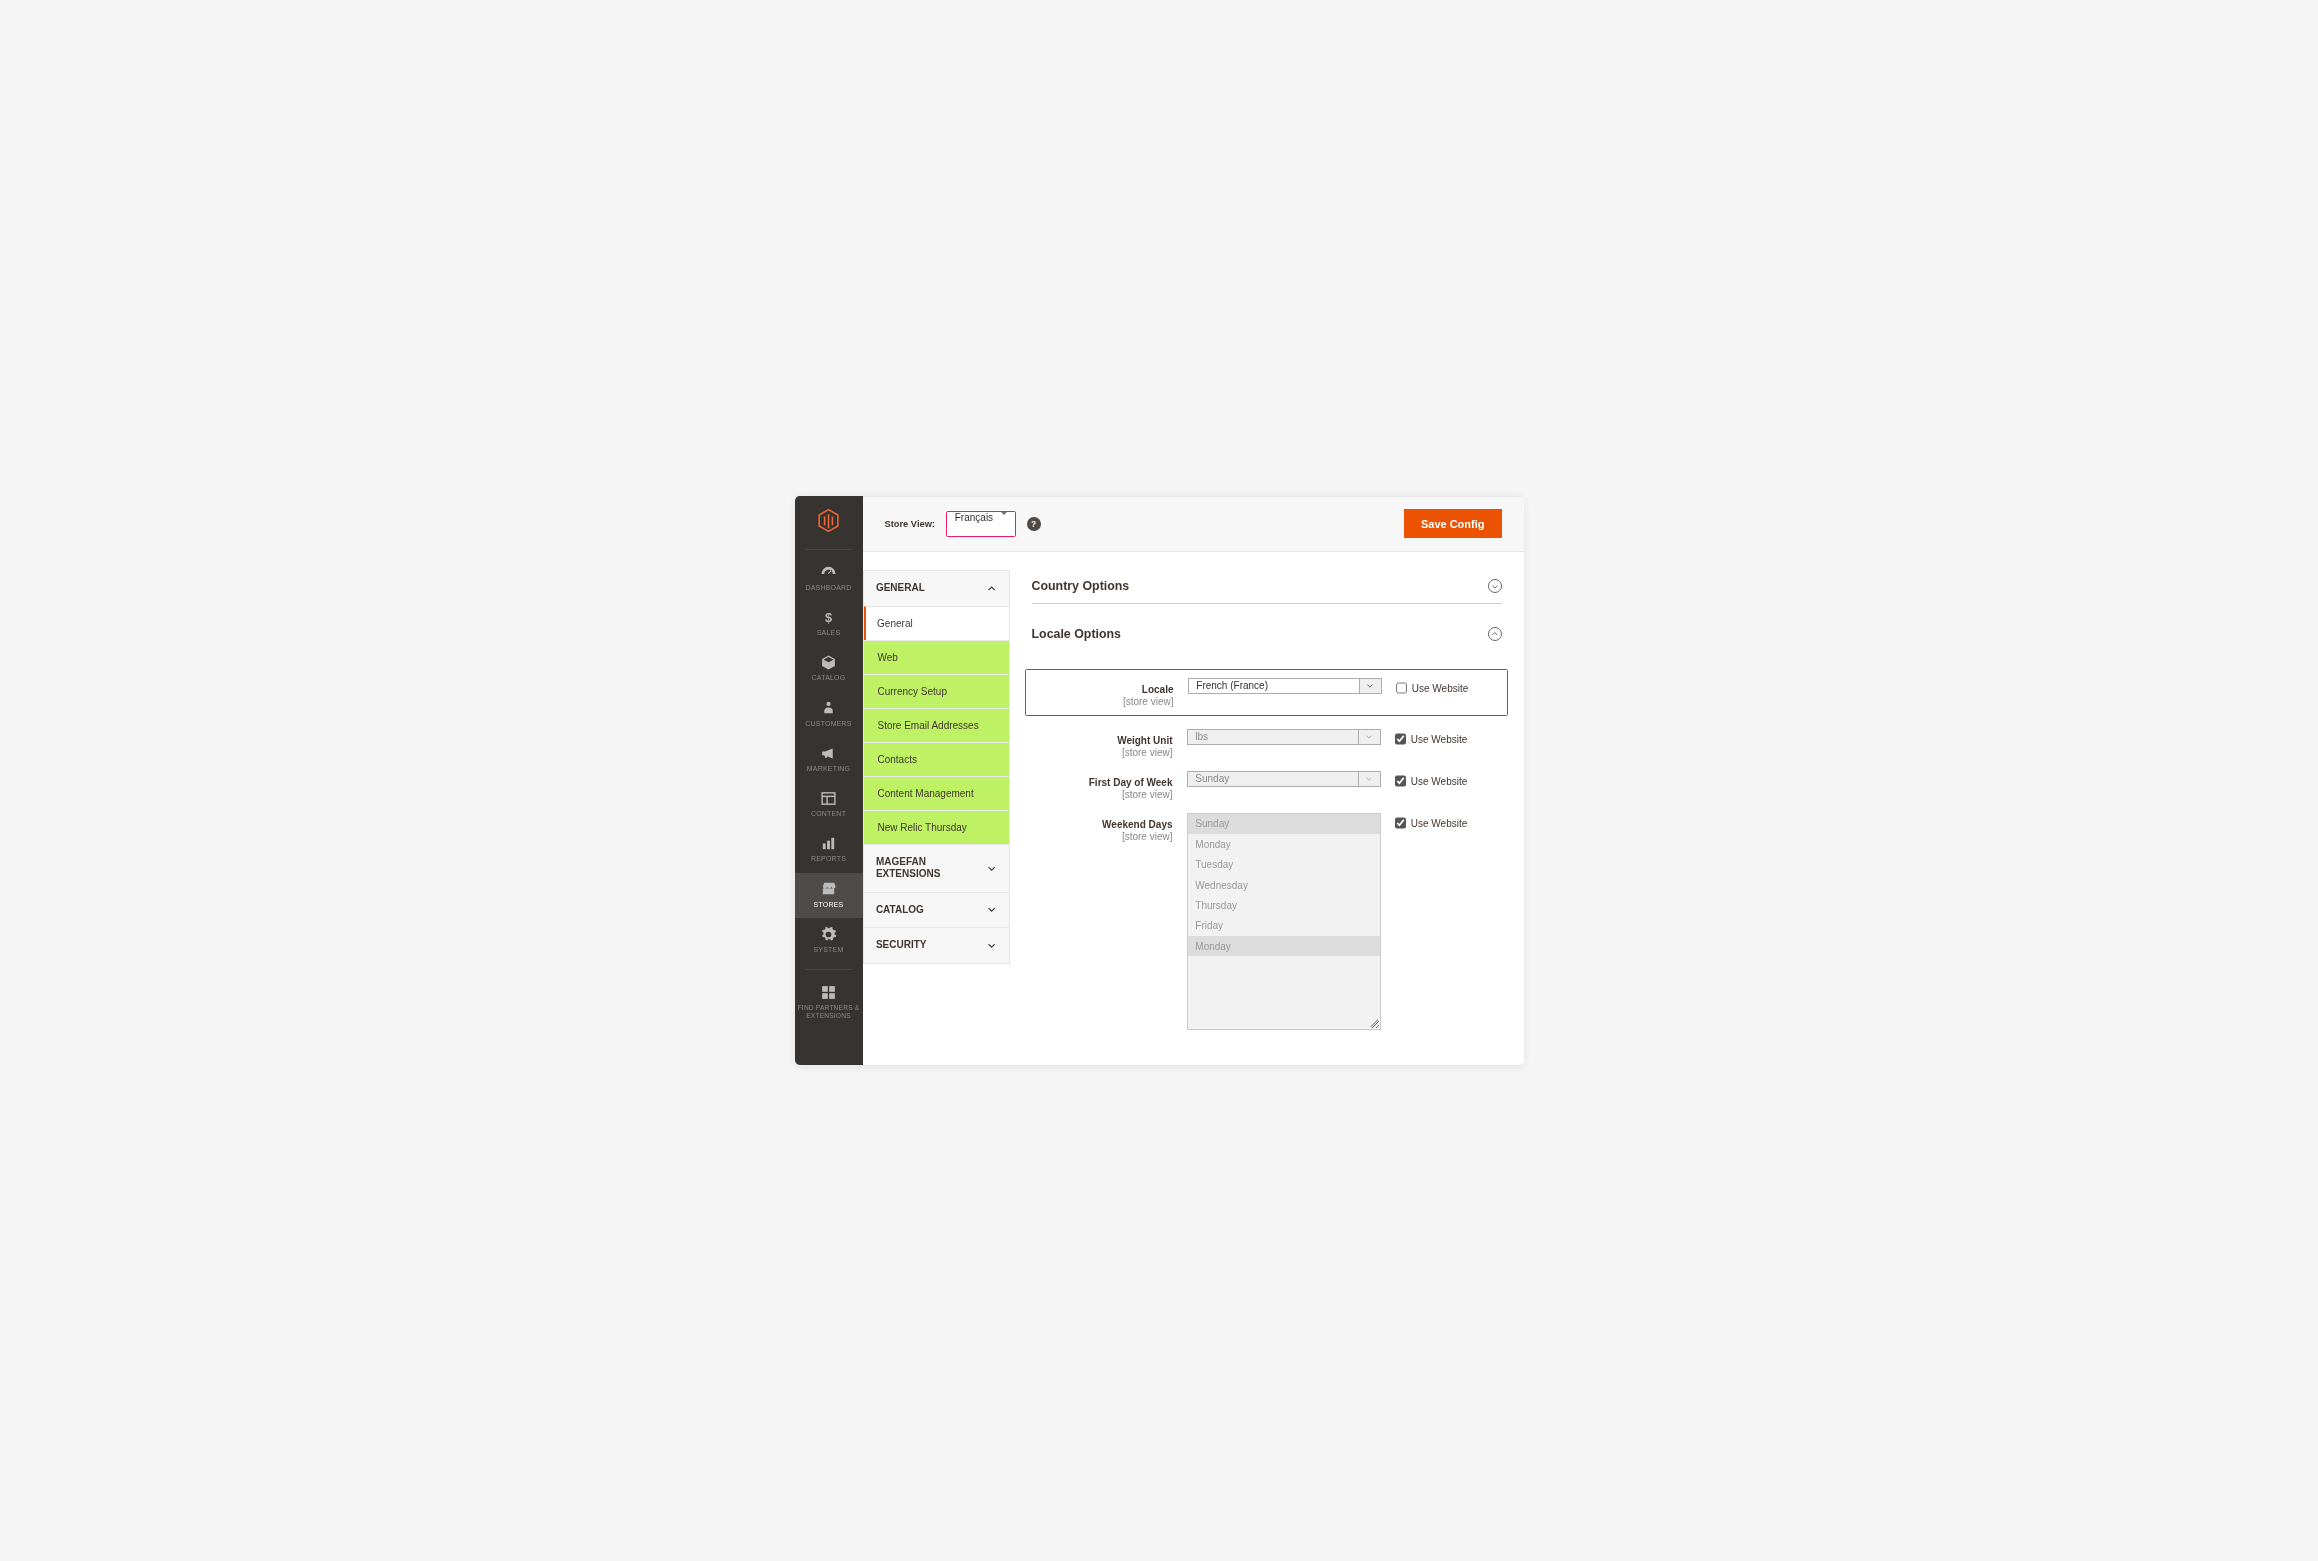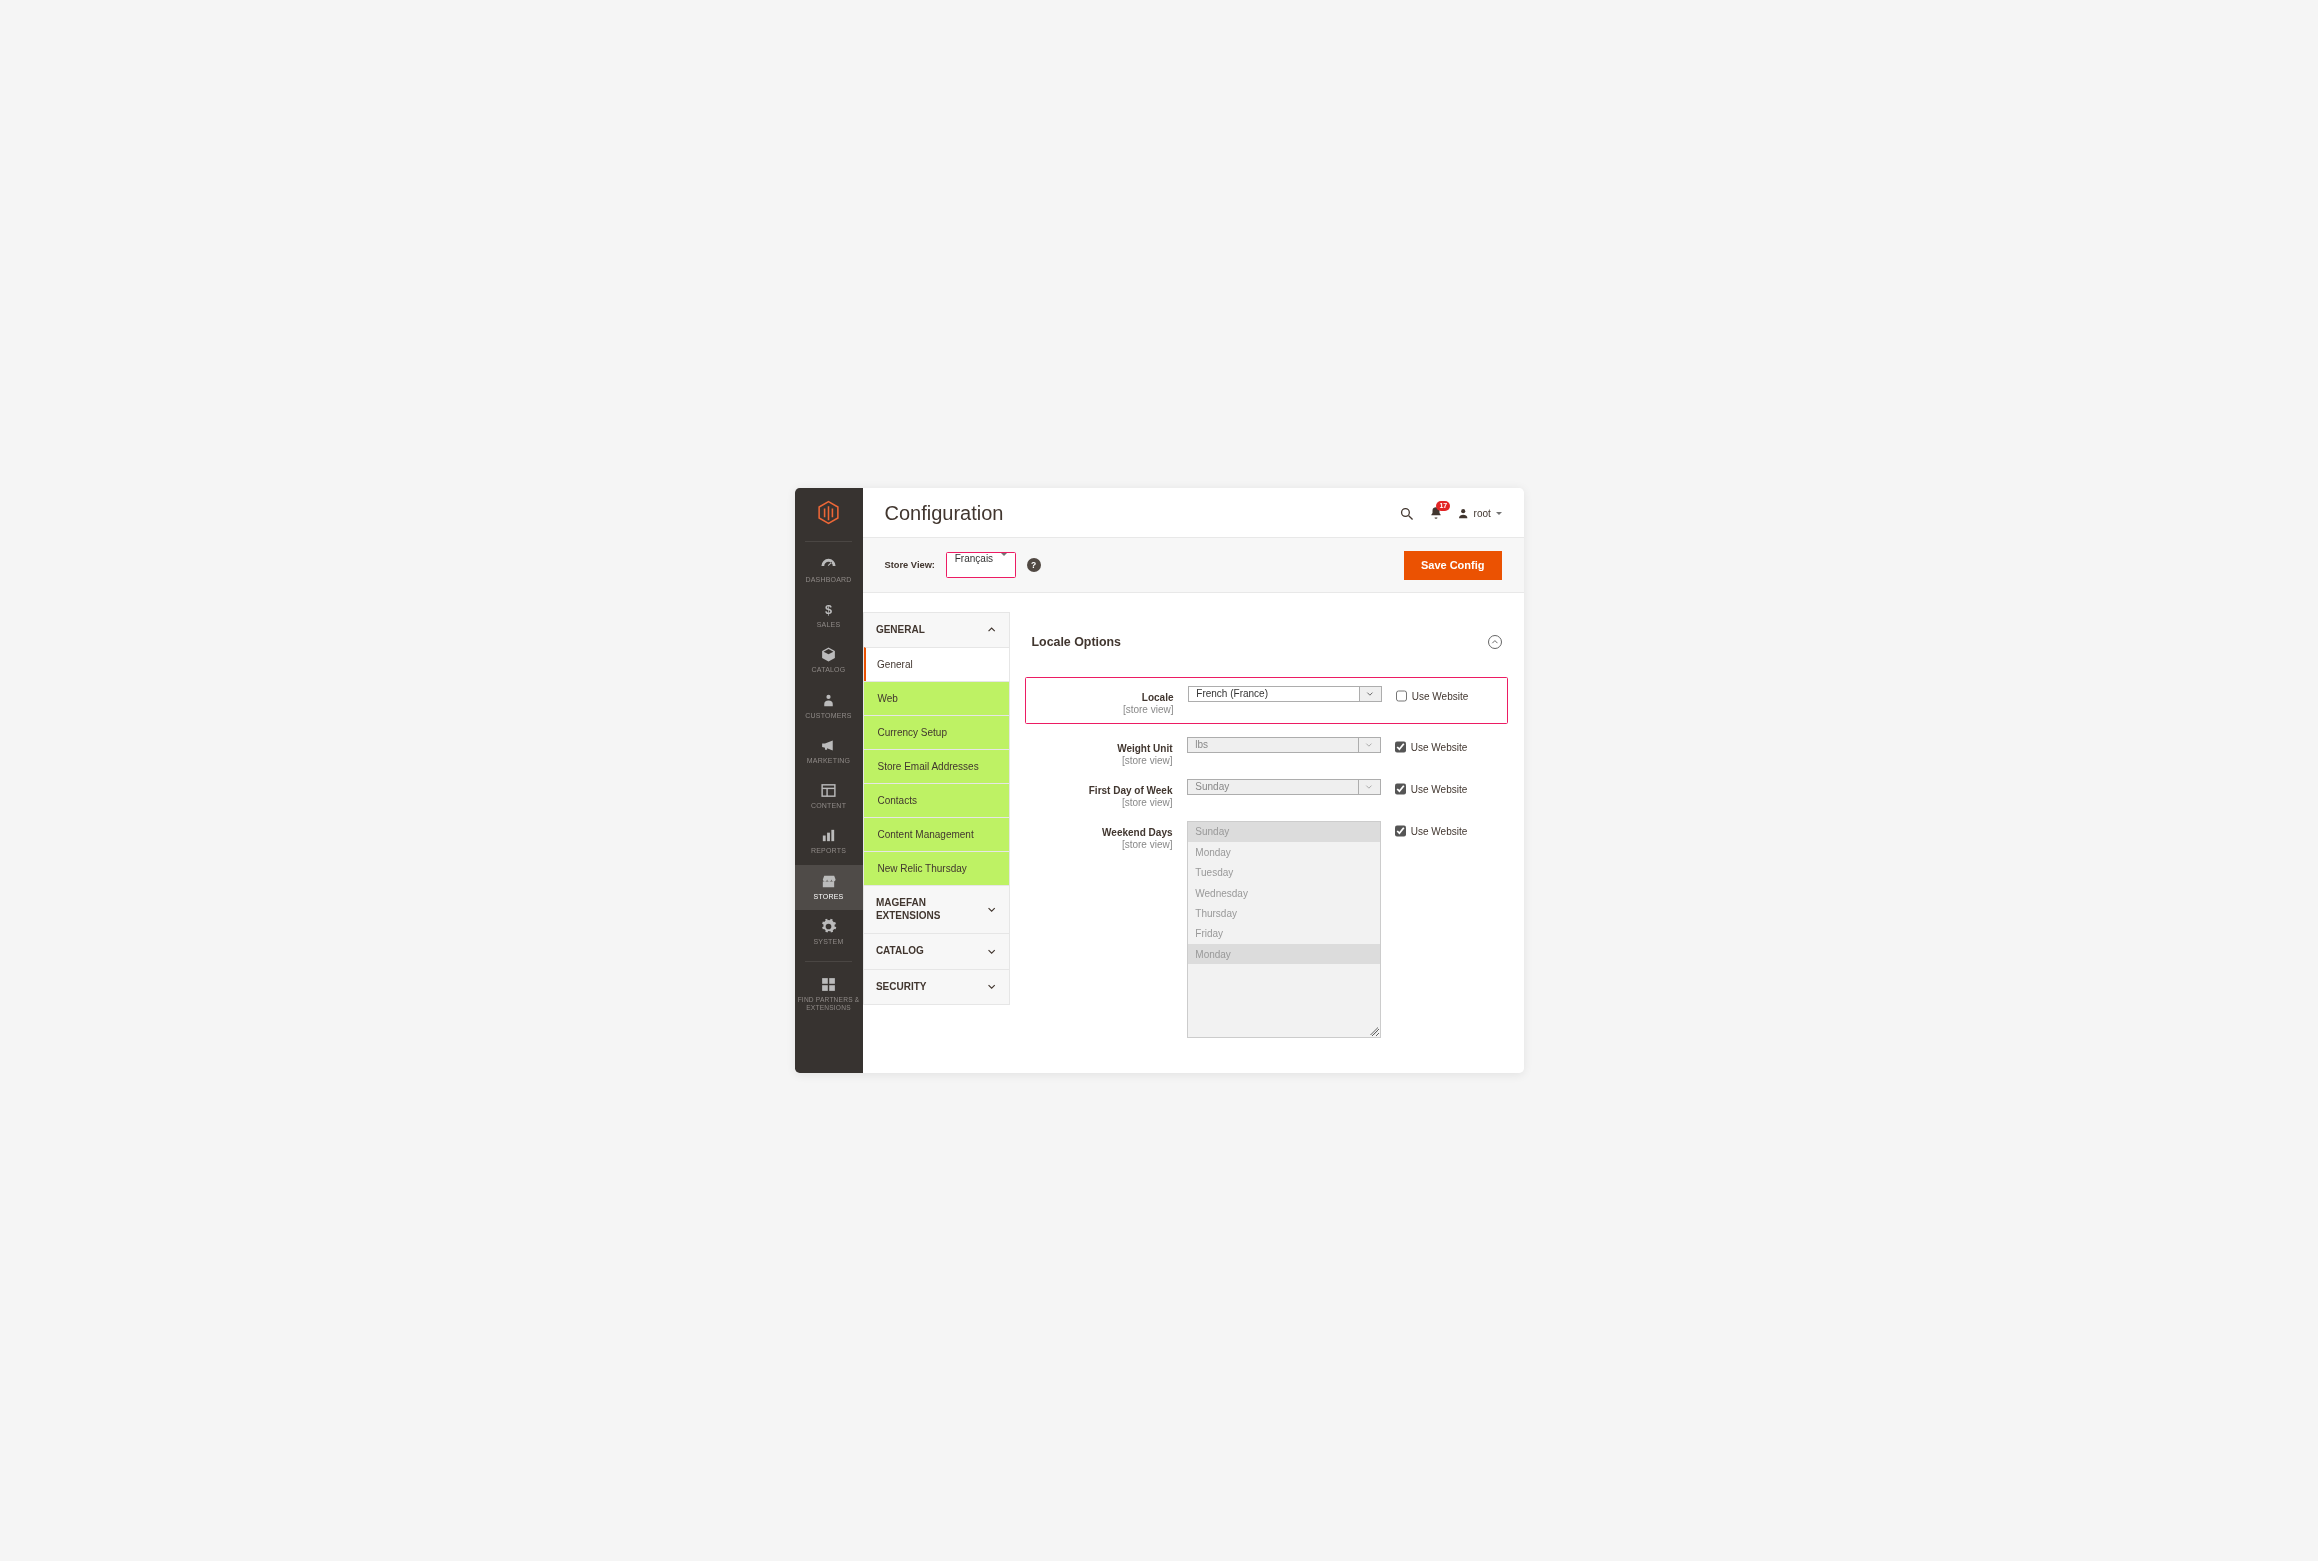--- a/index.html
+++ b/index.html
@@ -396,45 +396,20 @@
             <rect x="13" y="3" width="8" height="8"></rect>
             <rect x="3" y="13" width="8" height="8"></rect>
             <rect x="13" y="13" width="8" height="8"></rect>
           </svg></span>
       <span class="label">FIND PARTNERS &amp; EXTENSIONS</span>
     </div>
   </div>
 
   <div class="main">
 
-    <div class="header">
-      <h1>Configuration</h1>
-      <div class="header-actions">
-        <div class="search-icon">
-          <svg viewBox="0 0 24 24" fill="none" stroke="#41362f" stroke-width="2">
-              <circle cx="10" cy="10" r="6"></circle>
-              <line x1="15" y1="15" x2="21" y2="21"></line>
-            </svg>
-        </div>
-        <div class="bell-wrap">
-          <svg viewBox="0 0 24 24" fill="#41362f">
-              <path d="M12 2a6 6 0 00-6 6v4l-2 3v1h16v-1l-2-3V8a6 6 0 00-6-6zm0 20a2.5 2.5 0 002.5-2.5h-5A2.5 2.5 0 0012 22z"></path>
-            </svg>
-          <span class="badge">17</span>
-        </div>
-        <div class="user-wrap">
-          <svg class="person" viewBox="0 0 24 24" fill="#41362f">
-              <circle cx="12" cy="8" r="4"></circle>
-              <path d="M4 21c0-4 4-6 8-6s8 2 8 6v1H4z"></path>
-            </svg>
-          <span>root</span>
-          <span class="caret-down"></span>
-        </div>
-      </div>
-    </div>
 
     <div class="scope-bar">
       <div class="scope-left">
         <span class="scope-label">Store View:</span>
         <div class="scope-select">
           <span>Français</span>
           <span class="caret-down"></span>
         </div>
         <div class="help-circle">?</div>
       </div>
@@ -472,20 +447,28 @@
         </div>
         <div class="cs-group-header">
           <span>SECURITY</span>
           <span class="cs-chev down"><svg viewBox="0 0 12 12" fill="none" stroke="#41362f" stroke-width="1.5">
                 <polyline points="2,4 6,8 10,4"></polyline>
               </svg></span>
         </div>
       </div>
 
       <div class="panel">
+        <div class="section-header">
+          <h2>Country Options</h2>
+          <span class="circle-chev">
+              <svg viewBox="0 0 12 12" fill="none" stroke="#666" stroke-width="1.5">
+                <polyline points="2,4 6,8 10,4"></polyline>
+              </svg>
+            </span>
+        </div>
 
         <div class="section-header" style="margin-top:14px;border-bottom:none;">
           <h2>Locale Options</h2>
           <span class="circle-chev">
               <svg viewBox="0 0 12 12" fill="none" stroke="#666" stroke-width="1.5">
                 <polyline points="2,8 6,4 10,8"></polyline>
               </svg>
             </span>
         </div>
 

